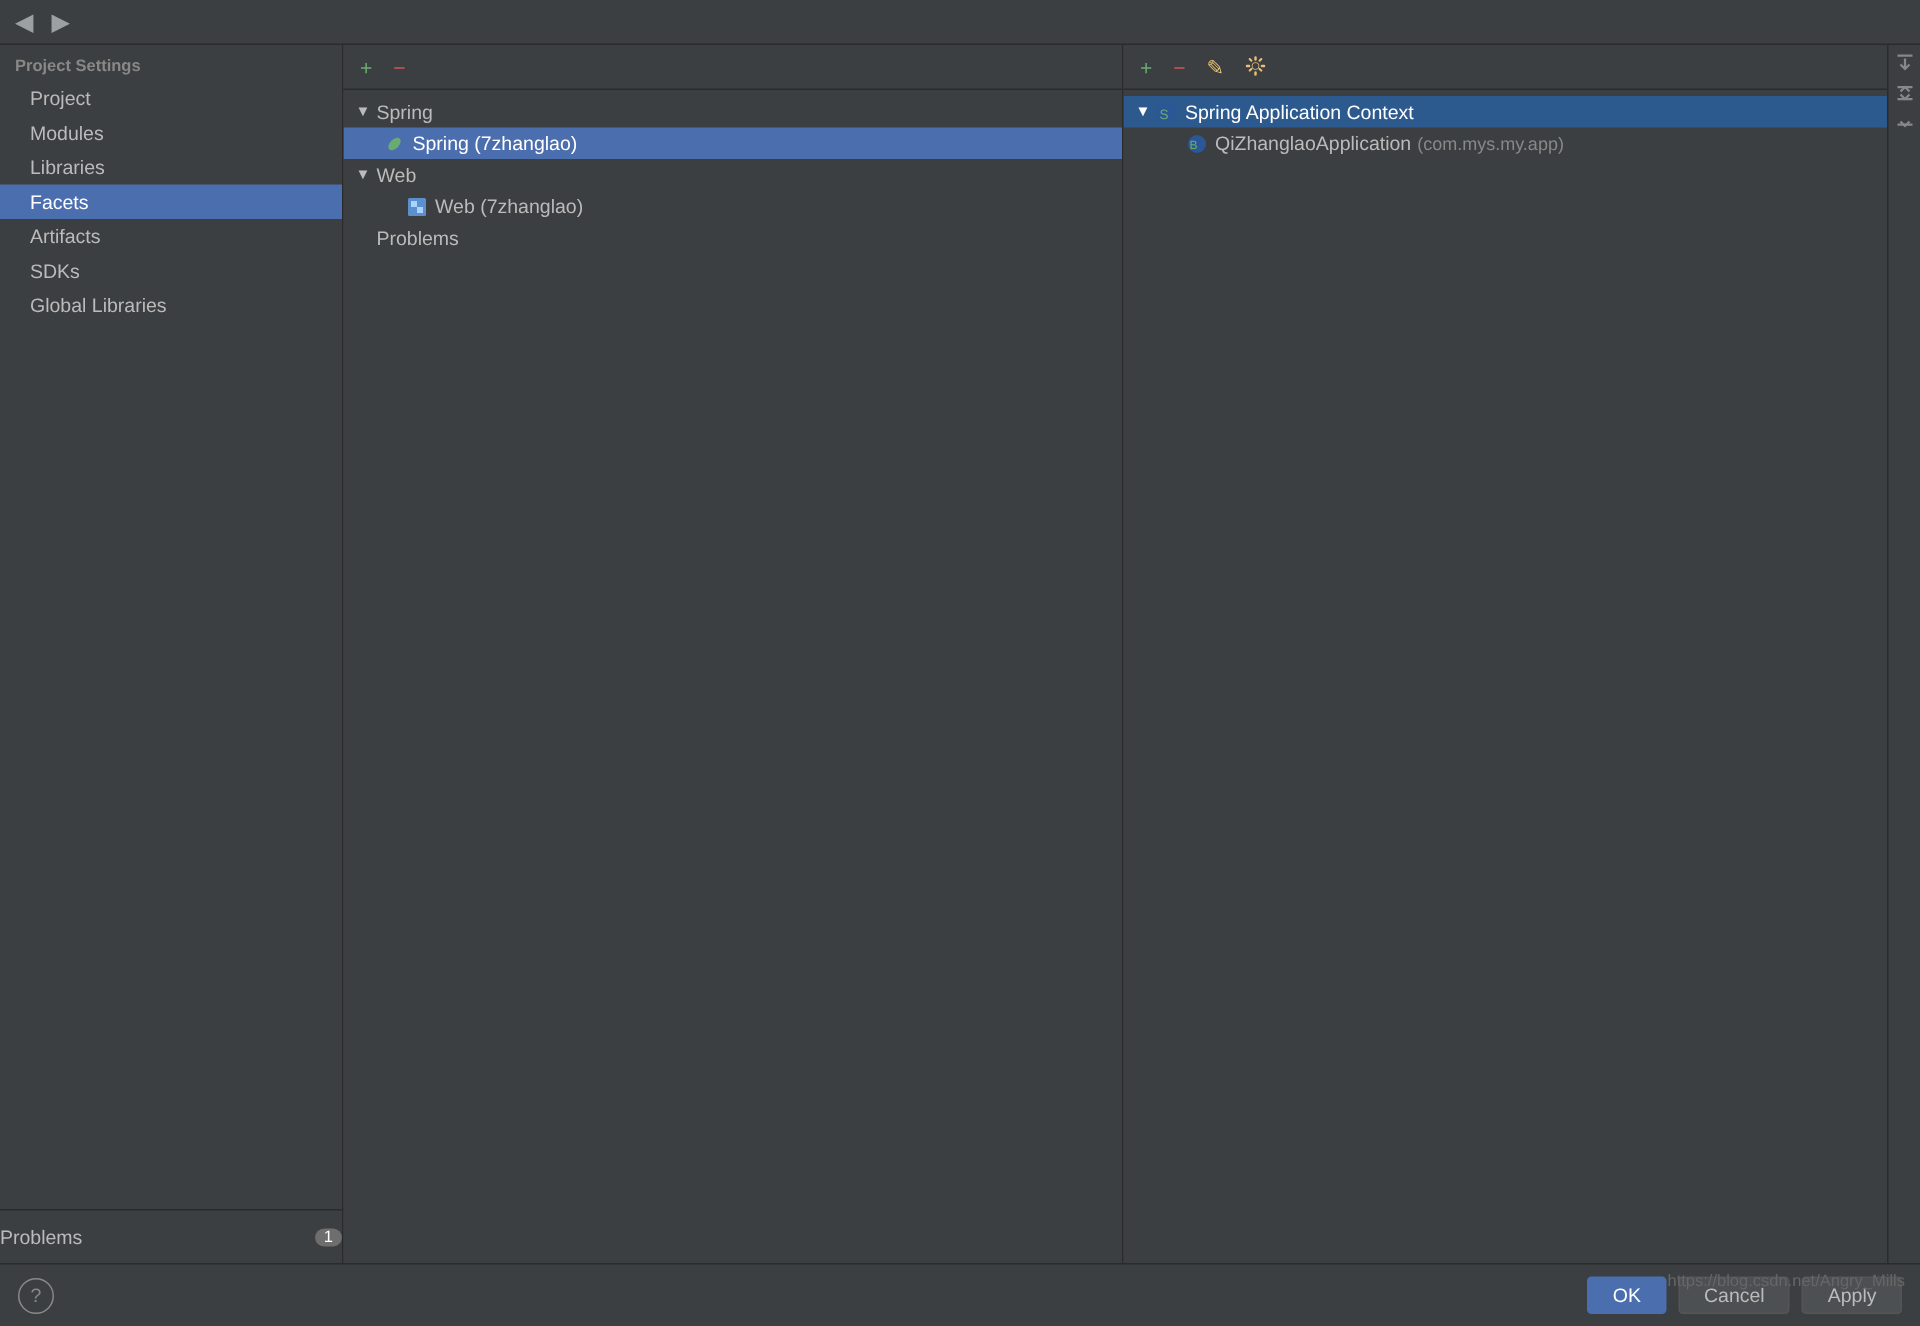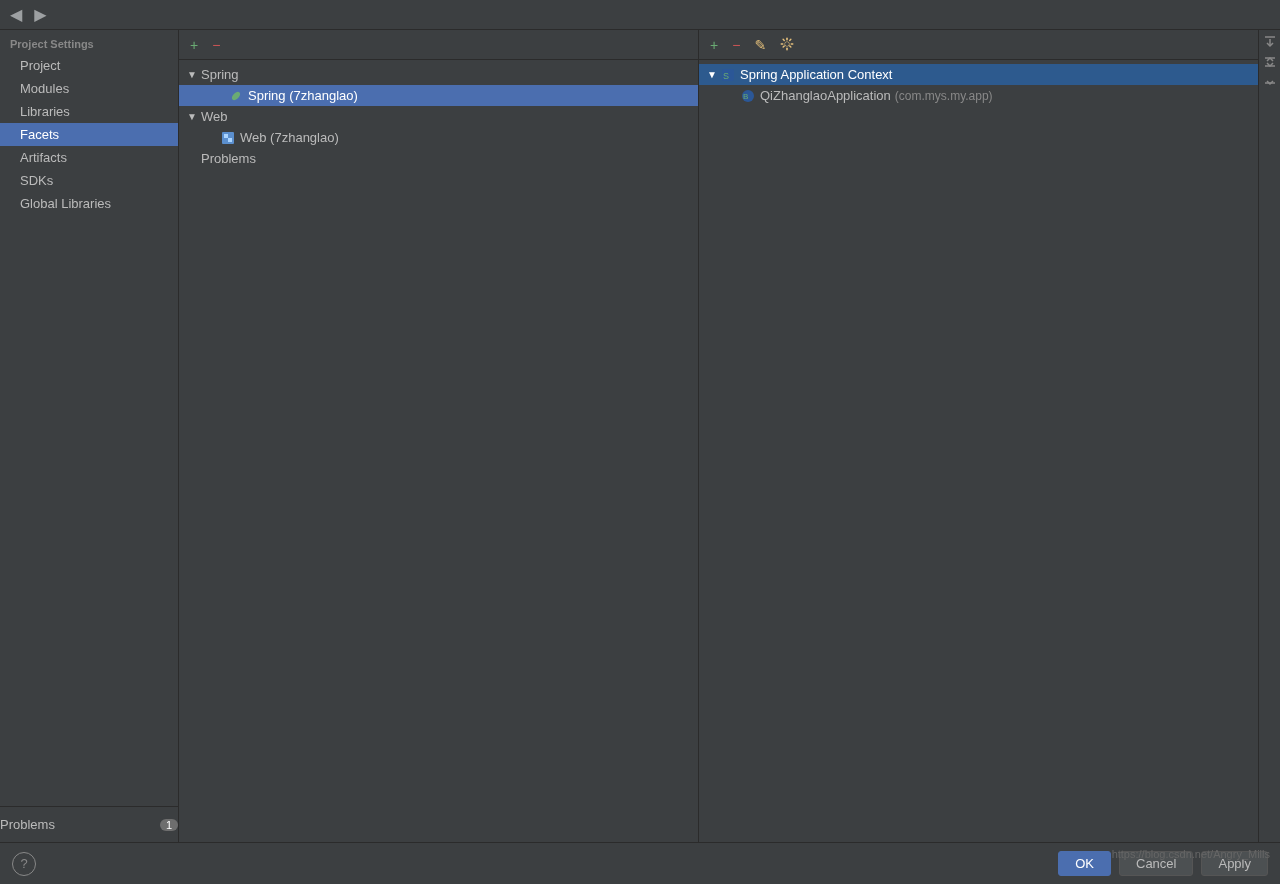--- a/index.html
+++ b/index.html
@@ -33,21 +33,21 @@
 
     
     .main-content {
       display: flex;
       flex: 1;
       overflow: hidden;
     }
 
     
     .sidebar {
-      width: 179px;
+      width: 229px;
       background: #3c3f41;
       border-right: 1px solid #2b2b2b;
       display: flex;
       flex-direction: column;
       flex-shrink: 0;
     }
 
     .sidebar-section-header {
       color: #888888;
       font-size: 11px;
@@ -382,21 +382,21 @@
       <button class="toolbar-btn red">−</button>
     </div>
 
     <div class="tree-area">
 
       <div class="tree-node">
         <span class="tree-arrow">▼</span>
         <span class="tree-group-label">Spring</span>
       </div>
 
-      <div class="tree-node selected" style="padding-left: 36px;">
+      <div class="tree-node selected" style="padding-left: 13px;">
         <span class="tree-arrow" style="width:14px;"></span>
 
         <svg class="icon-spring" viewBox="0 0 14 14" style="fill:#6aab73;flex-shrink:0;">
           <ellipse cx="7" cy="7" rx="5" ry="3" transform="rotate(-45 7 7)"></ellipse>
         </svg>
         <span class="tree-leaf-label">Spring (7zhanglao)</span>
       </div>
 
       <div class="tree-node">
         <span class="tree-arrow">▼</span>

